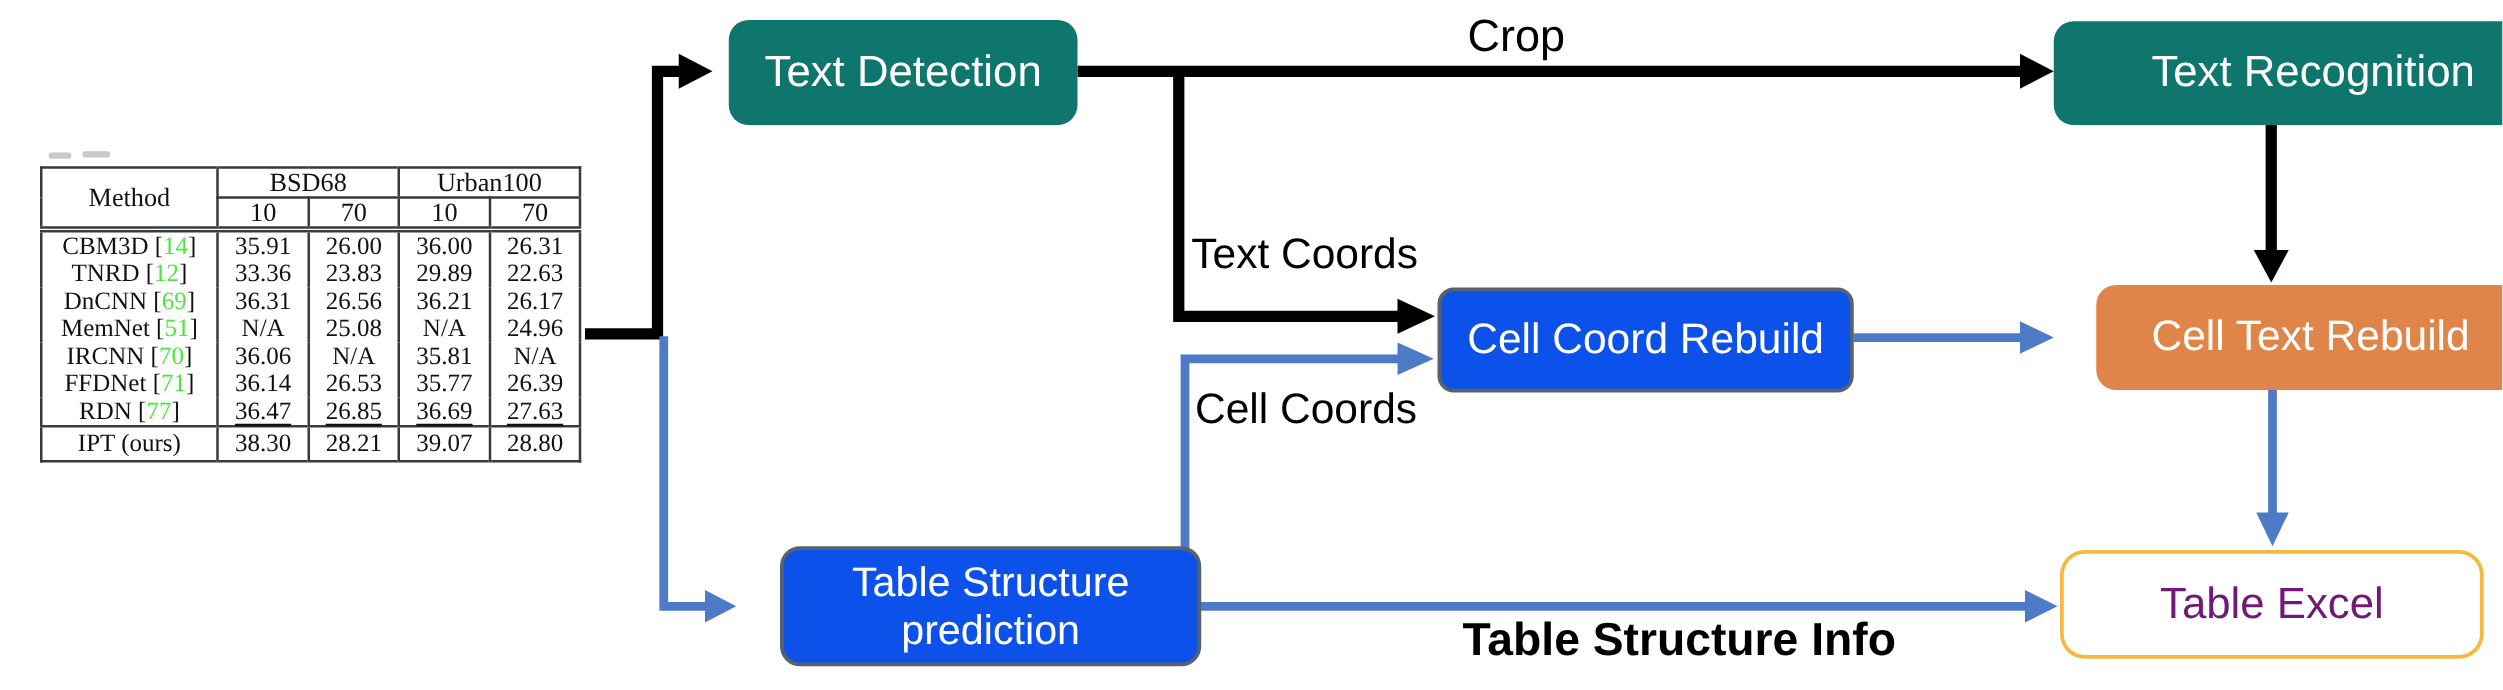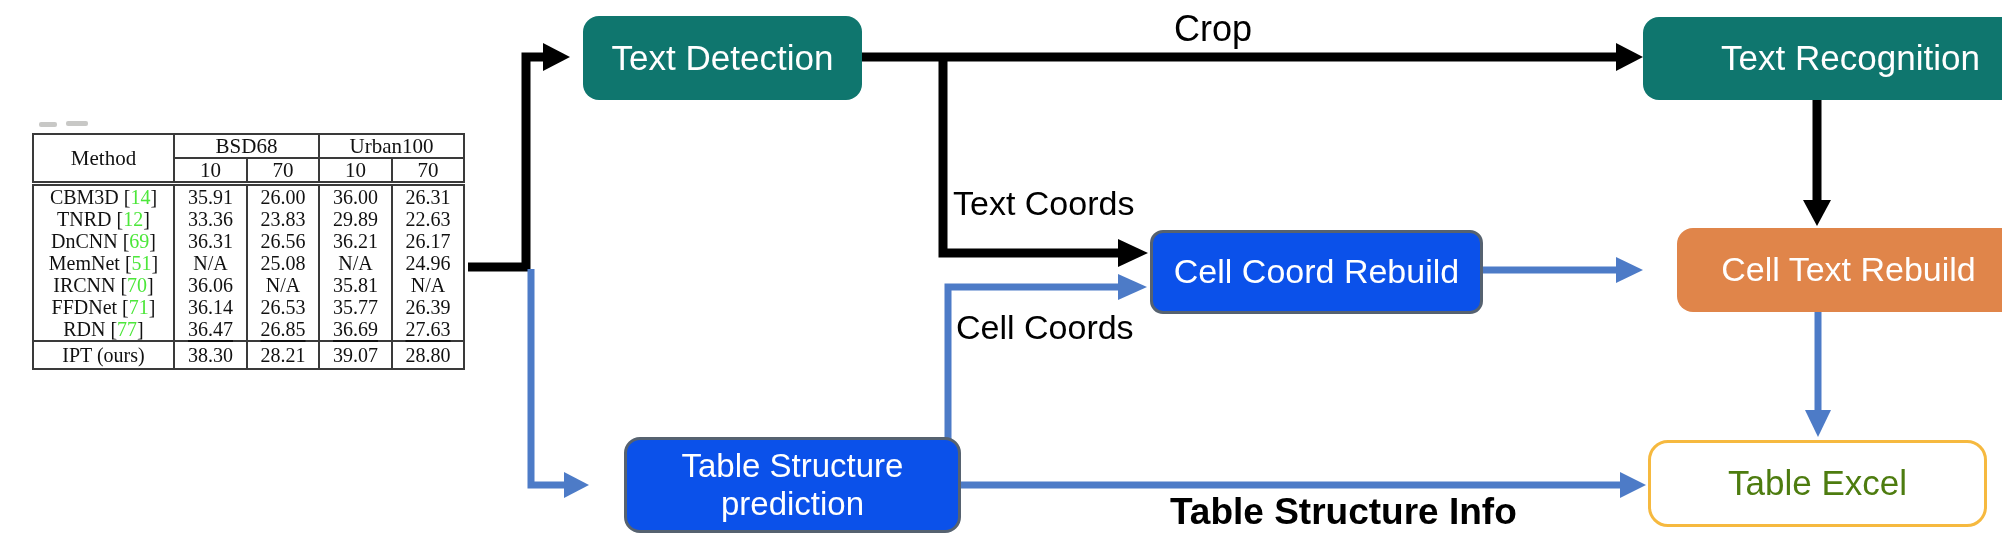--- a/index.html
+++ b/index.html
@@ -9,21 +9,21 @@
   }
   
   .node{
     position:absolute;display:flex;align-items:center;justify-content:center;
     text-align:center;color:#fff;font-size:35px;font-weight:500;line-height:1.15;
     border-radius:16px;box-sizing:border-box;
   }
   .node-gray{background:#0f766e;}
   .node-blue{background:#0b51ea;border:3px solid #566270;}
   .node-orange{background:#e0854a;}
-  .node-excel{background:#ffffff;border:3px solid #f6b93f;color:#4d7c0f;font-weight:400;border-radius:20px;}
+  .node-excel{background:#ffffff;border:3px solid #f6b93f;color:#701a75;font-weight:400;border-radius:20px;}
   #node-text-detection{left:583px;top:16px;width:279px;height:84px;}
   #node-text-recognition{left:1643px;top:17px;width:415px;height:83px;}
   #node-cell-coord-rebuild{left:1150px;top:230px;width:333px;height:84px;border-radius:13px;font-size:34px;}
   #node-cell-text-rebuild{left:1645px;top:228px;width:343px;height:84px;font-size:34px;margin-left:32px;}
   #node-table-structure-prediction{left:590px;top:437px;width:337px;height:96px;font-size:33px;padding:0 14px;margin-left:34px;}
   #node-table-excel{left:1648px;top:440px;width:339px;height:87px;font-size:35px;}
   
   .edge-label{position:absolute;color:#000;white-space:nowrap;}
   #label-crop{left:1128px;top:8px;width:170px;text-align:center;font-size:36px;}
   #label-text-coords{left:953px;top:184px;font-size:34px;}

